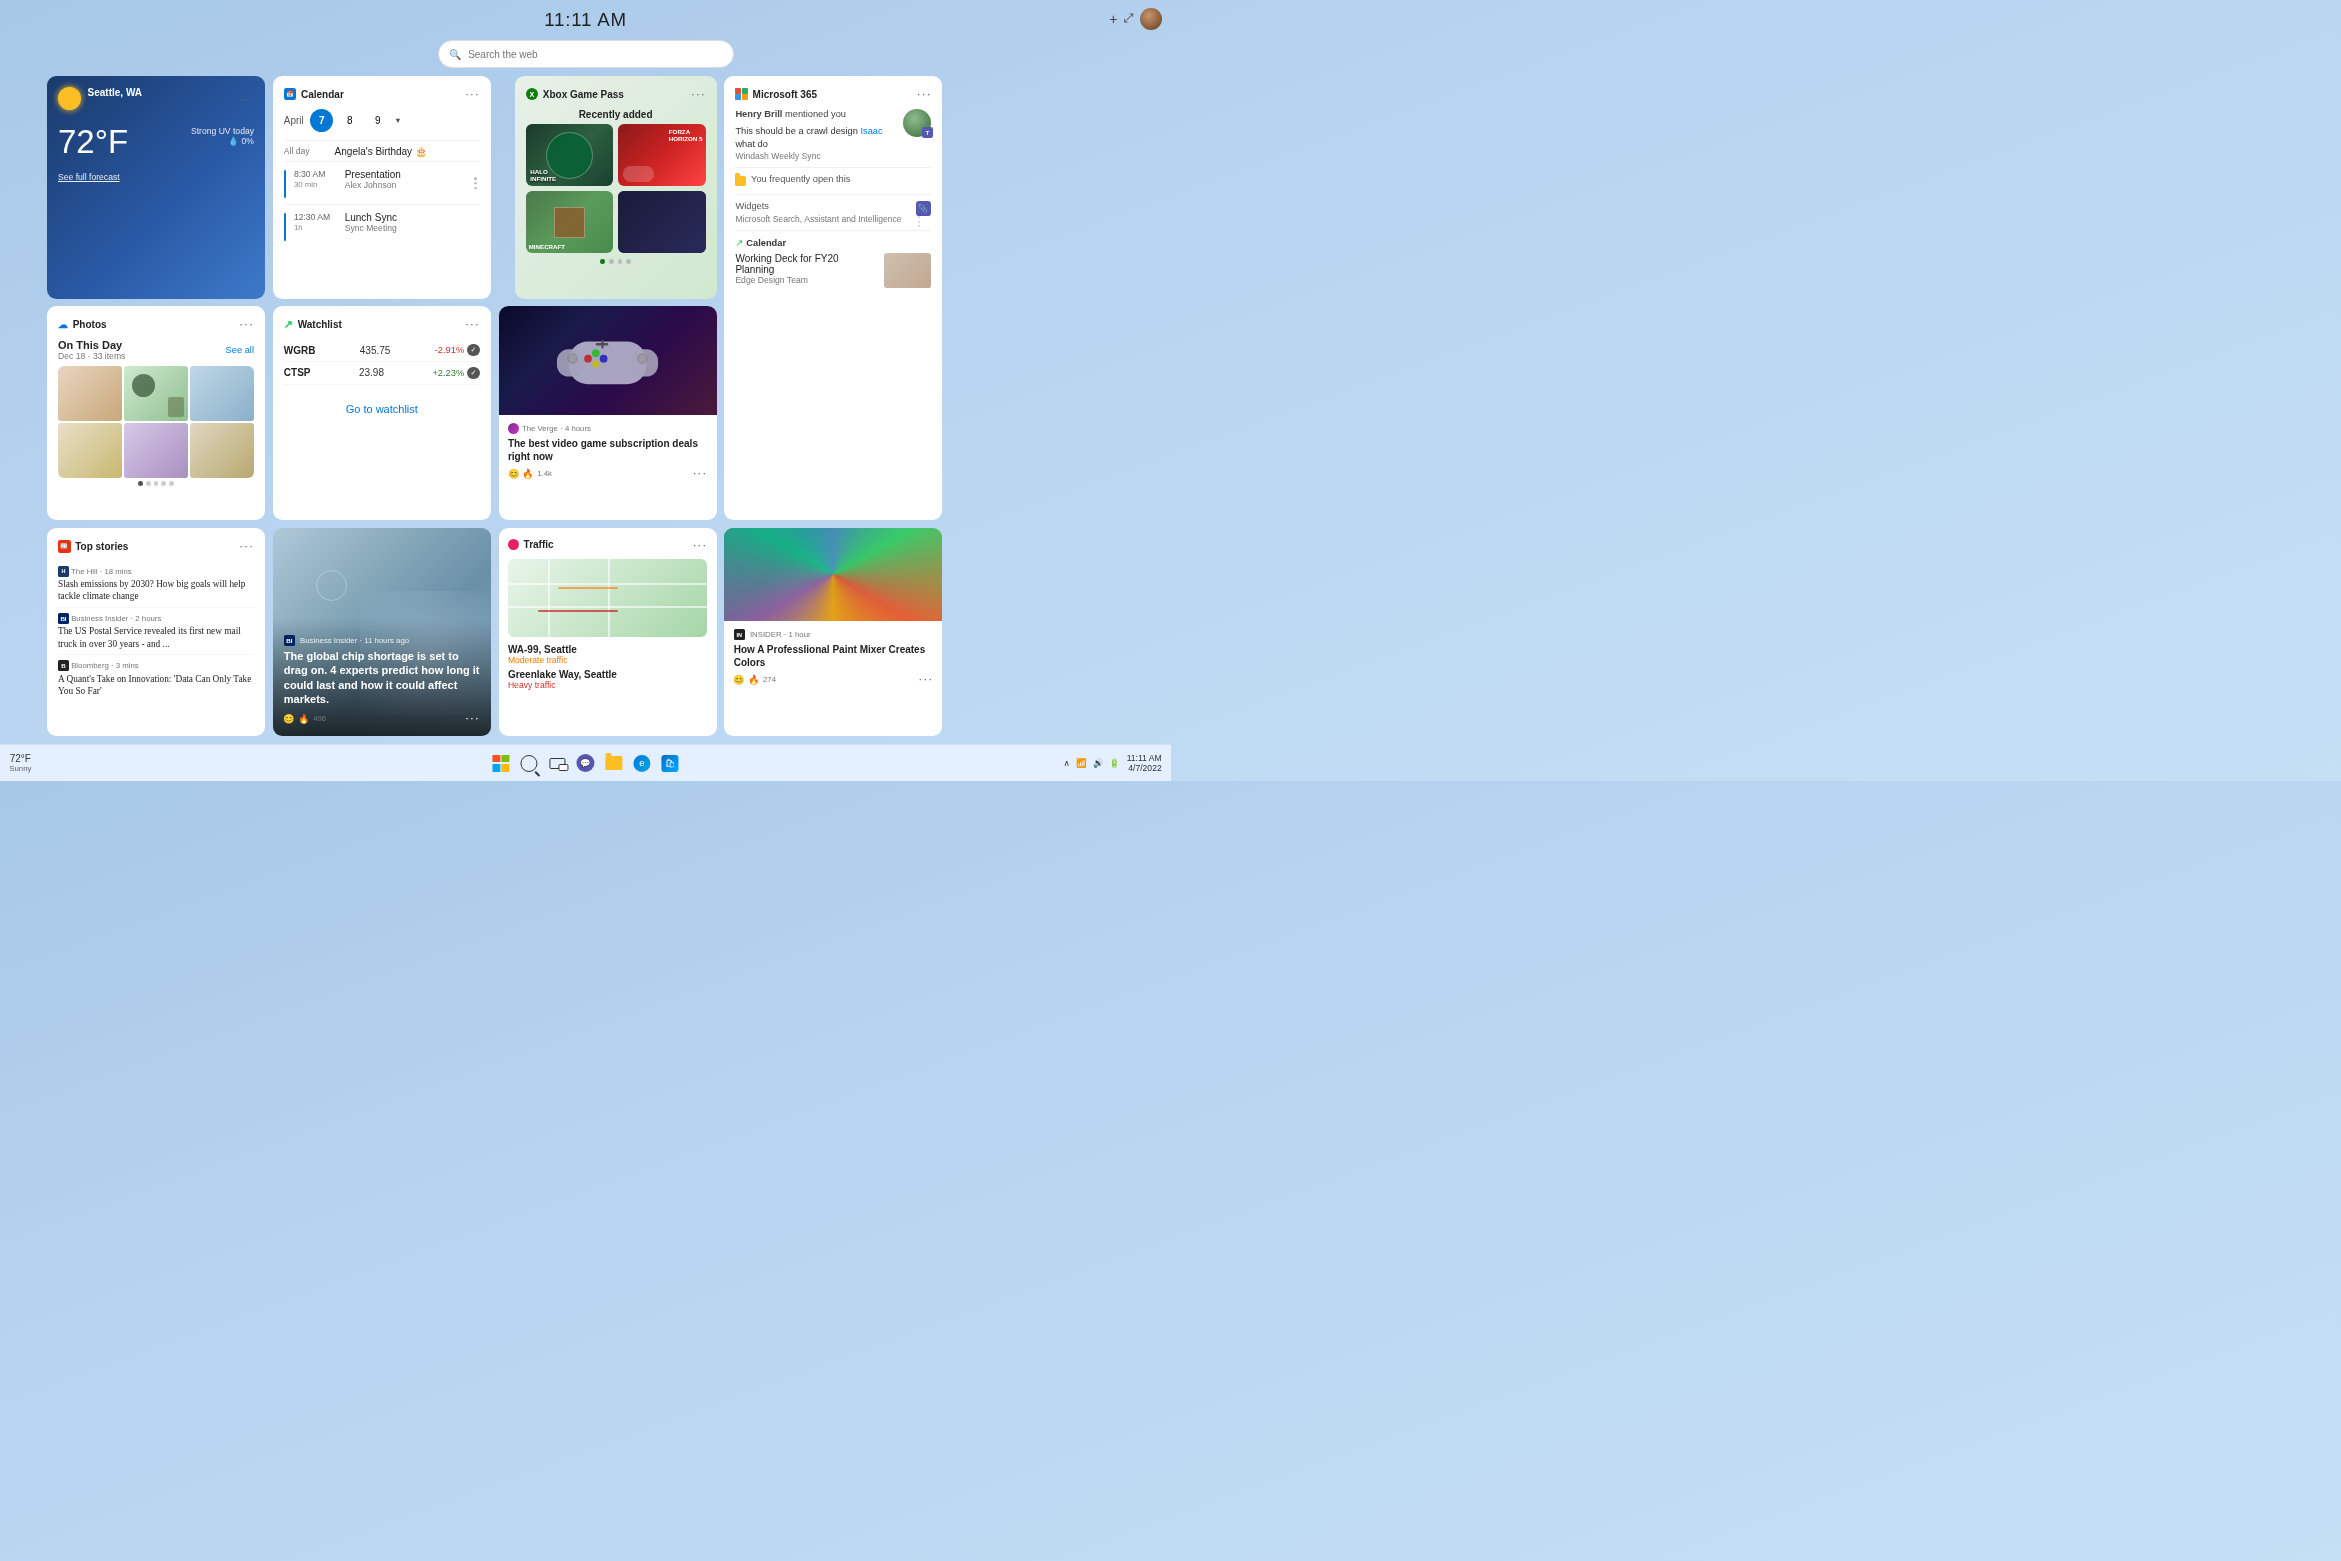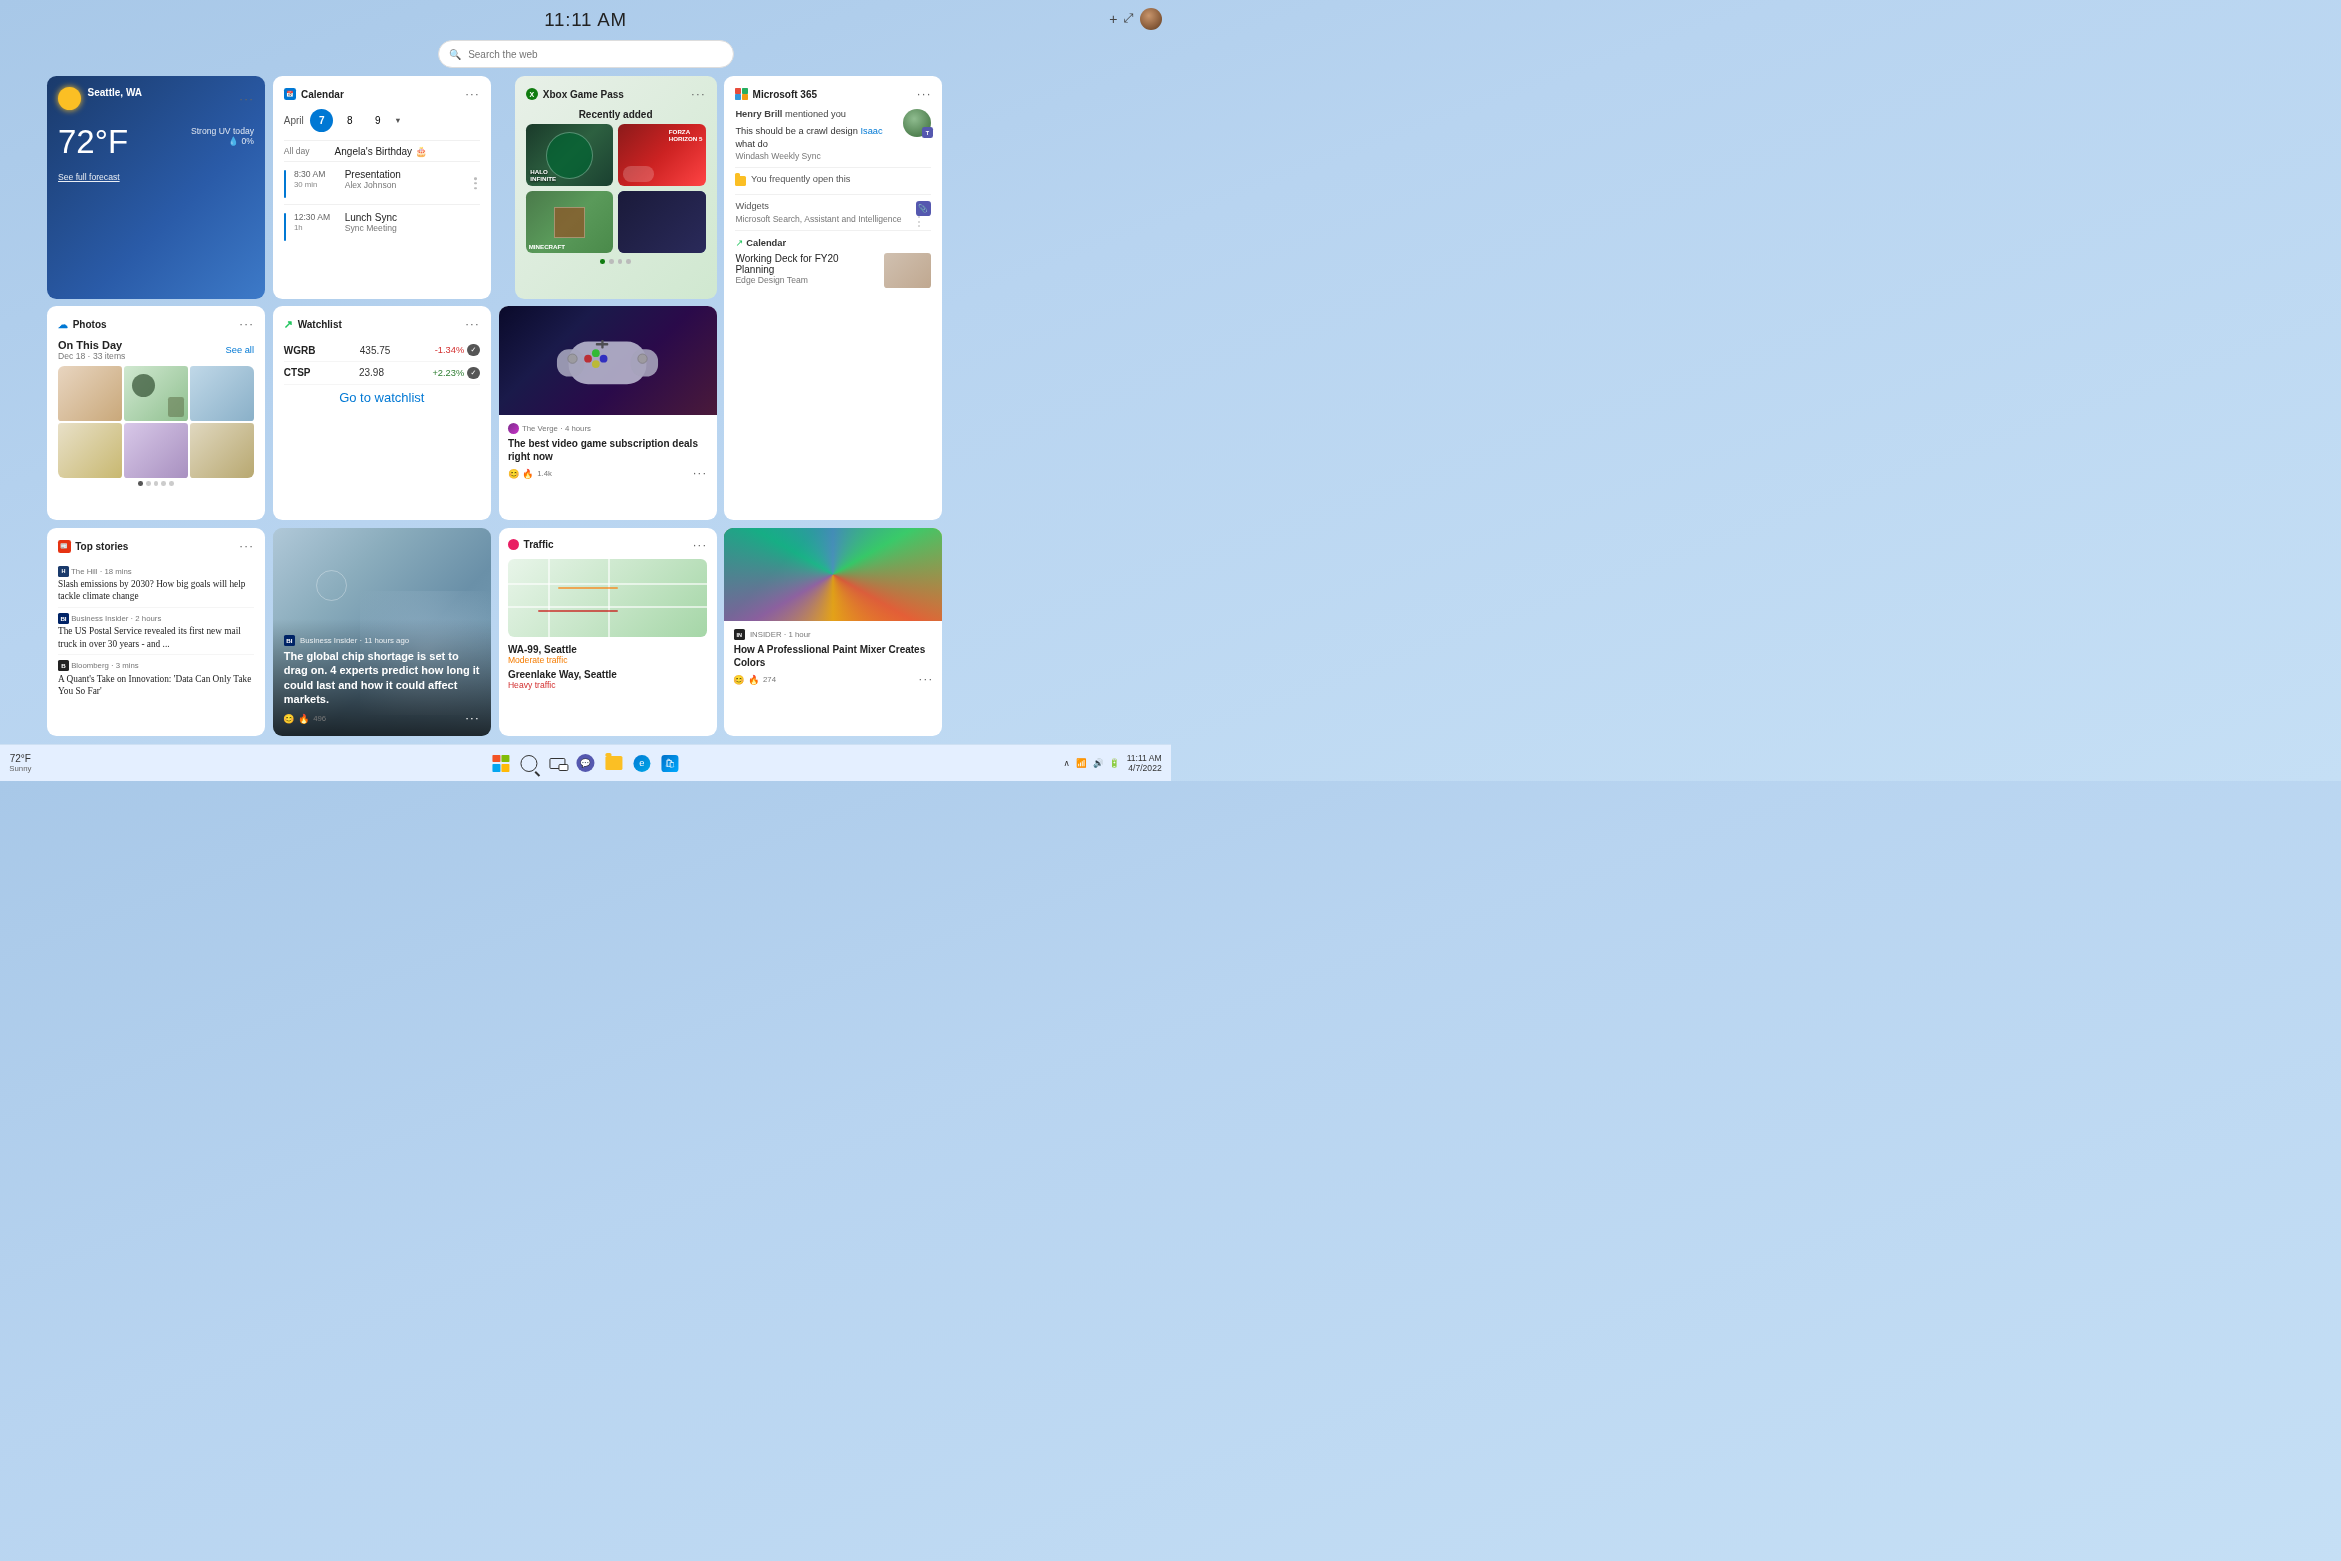--- a/index.html
+++ b/index.html
@@ -293,24 +293,24 @@
       justify-content: space-between;
       padding: 4.7px 0;
       border-bottom: 0.8px solid #f5f5f5;
     }
     .stock-name { font-size: 10px; font-weight: 600; color: #222; }
     .stock-price { font-size: 10px; color: #333; }
     .stock-change-neg { font-size: 9.3px; color: #d32f2f; }
     .stock-change-pos { font-size: 9.3px; color: #2e7d32; text-align: center; }
     .go-watchlist {
       text-align: center;
-      font-size: 13px;
+      font-size: 11px;
       color: #0078d4;
       cursor: pointer;
-      margin-top: 5px;
+      margin-top: 18px;
       text-decoration: none;
     }
     
     .m365-widget { background: white; }
     .m365-mention {
       font-size: 9.3px;
       color: #444;
       margin-bottom: 6.2px;
     }
     .m365-mention-name { font-weight: 600; }
@@ -989,21 +989,21 @@
       <div class="widget-title">
         <span style="color:#22c55e; font-size:11px;">↗</span>
         <span>Watchlist</span>
       </div>
       <span class="widget-more">···</span>
     </div>
     <div class="stock-row">
       <span class="stock-name">WGRB</span>
       <span class="stock-price">435.75</span>
       <div style="display:flex; align-items:center; gap:3.1px;">
-        <span class="stock-change-neg">-1.34%</span>
+        <span class="stock-change-neg">-2.91%</span>
         <div class="check-icon">✓</div>
       </div>
     </div>
     <div class="stock-row">
       <span class="stock-name">CTSP</span>
       <span class="stock-price">23.98</span>
       <div style="display:flex; align-items:center; gap:3.1px;">
         <span class="stock-change-pos">+2.23%</span>
         <div class="check-icon">✓</div>
       </div>

